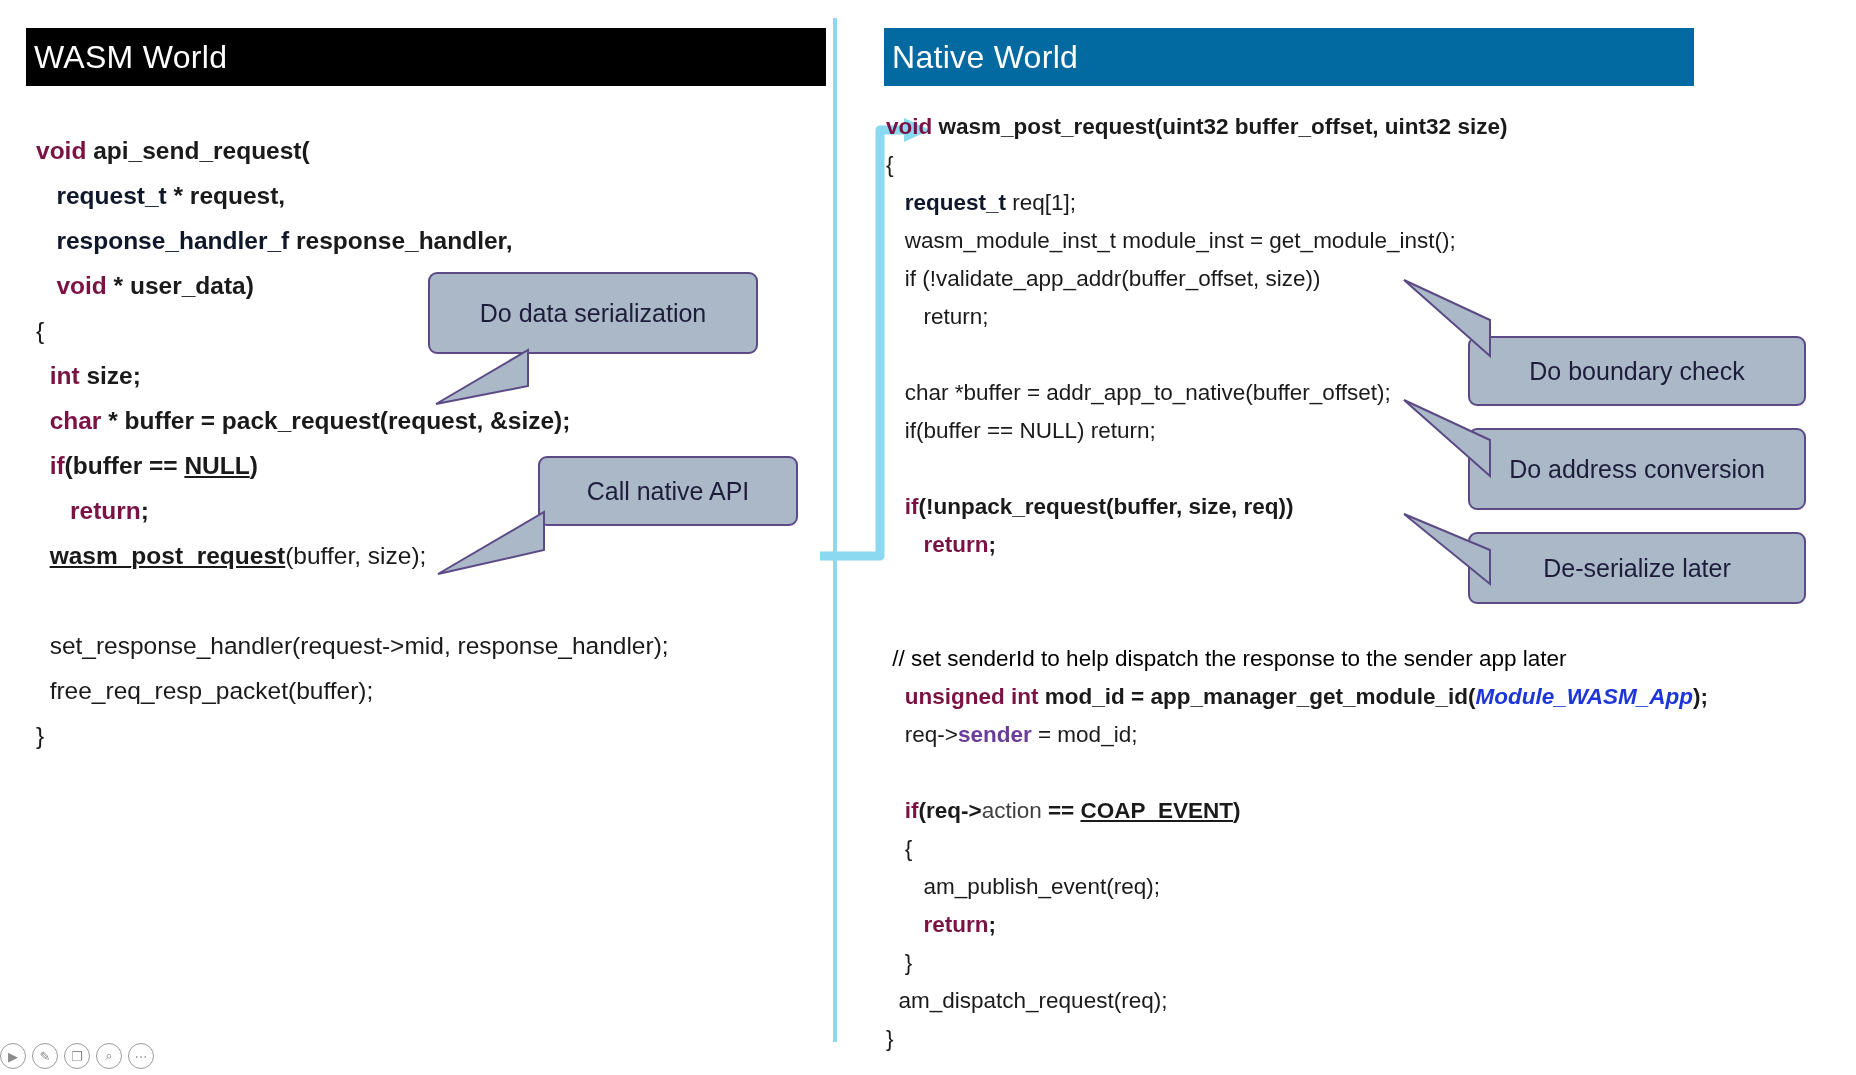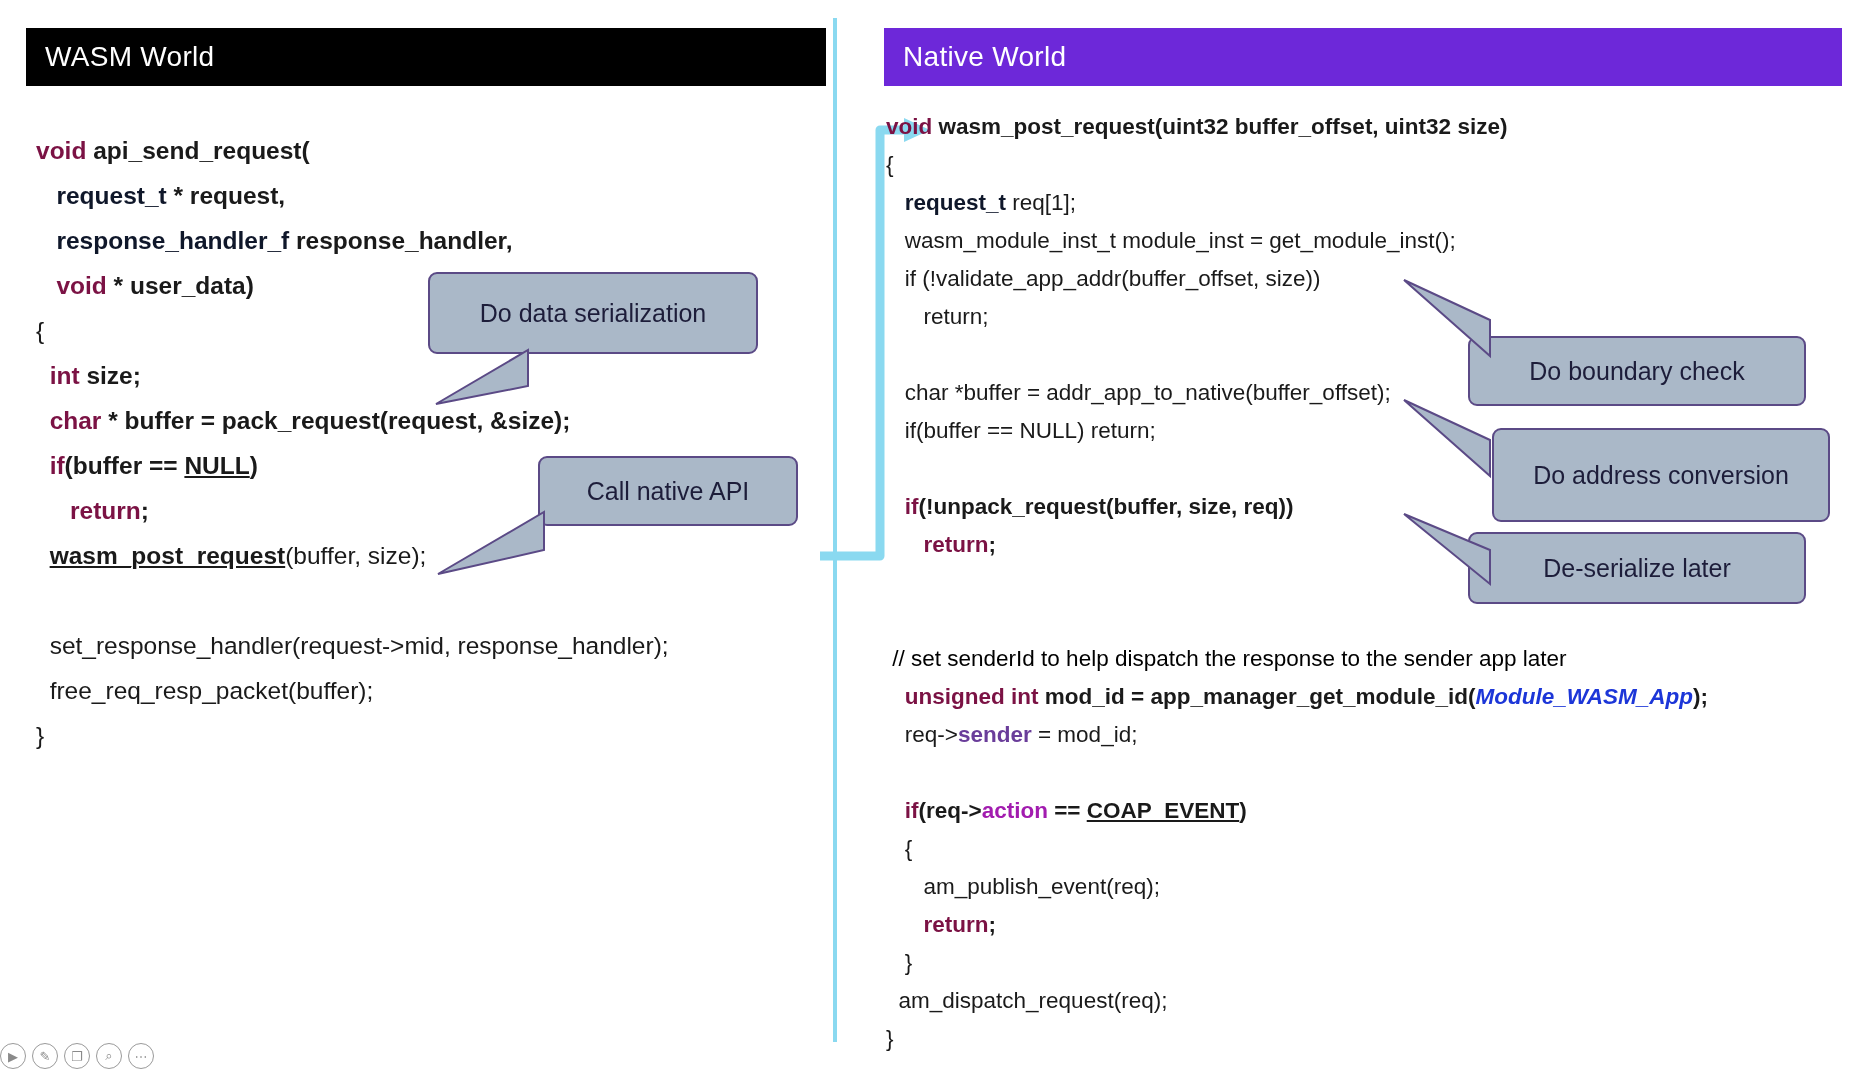--- a/index.html
+++ b/index.html
@@ -13,39 +13,39 @@
     position: relative;
     font-family: "Liberation Sans", sans-serif;
     overflow: hidden;
   }
 
   
   .panel-header {
     position: absolute;
     display: flex;
     align-items: center;
-    padding-left: 19px;
+    padding-left: 8px;
     box-sizing: border-box;
     color: #ffffff;
-    font-size: 28px;
+    font-size: 32px;
     letter-spacing: 0.3px;
   }
   #wasm-header {
     left: 26px;
     top: 28px;
     width: 800px;
     height: 58px;
     background: #000000;
   }
   #native-header {
     left: 884px;
     top: 28px;
-    width: 958px;
+    width: 810px;
     height: 58px;
-    background: #6d28d9;
+    background: #0369a1;
   }
 
   
   .code {
     position: absolute;
     font-family: "Liberation Sans", sans-serif;
     font-size: 24.5px;
     line-height: 45px;
     white-space: pre;
     color: #1a1a1a;
@@ -65,21 +65,21 @@
   }
   .ln { display: block; height: inherit; }
 
   
   .kw     { color: #7b1244; font-weight: bold; }
   .type-t { color: #0f172a; font-weight: bold; }       
   .b      { font-weight: bold; }
   .u      { text-decoration: underline; }
   .plain  { color: #1a1a1a; font-weight: normal; }
   .cmt    { color: #000000; }
-  .blue   { color: #a21caf; font-weight: bold; }
+  .blue   { color: #404040; font-weight: normal; }
   .bluei  { color: #1c36d8; font-weight: bold; font-style: italic; margin-top: 44px; }
   .purple { color: #6a3d9a; font-weight: bold; }
 
   
   #connector {
     position: absolute;
     left: 812px;
     top: 118px;
     width: 120px;
     height: 460px;
@@ -107,21 +107,21 @@
     text-align: center;
     font-size: 25px;
     line-height: 31px;
     box-sizing: border-box;
     padding: 4px 23px;
   }
 
   #callout-serialize { left: 428px;  top: 272px;  width: 330px;  height: 82px; }
   #callout-native-api{ left: 538px;  top: 456px;  width: 260px;  height: 70px; }
   #callout-boundary  { left: 1468px; top: 308px;  width: 338px;  height: 70px; margin-top: 28px; }
-  #callout-address   { left: 1468px; top: 428px;  width: 338px;  height: 94px; margin-left: 24px; }
+  #callout-address   { left: 1468px; top: 428px;  width: 338px;  height: 82px; }
   #callout-deser     { left: 1468px; top: 532px;  width: 338px;  height: 72px; }
 
   
   #toolbar {
     position: absolute;
     left: 0px;
     bottom: 6px;
     display: flex;
     align-items: center;
     gap: 6px;

